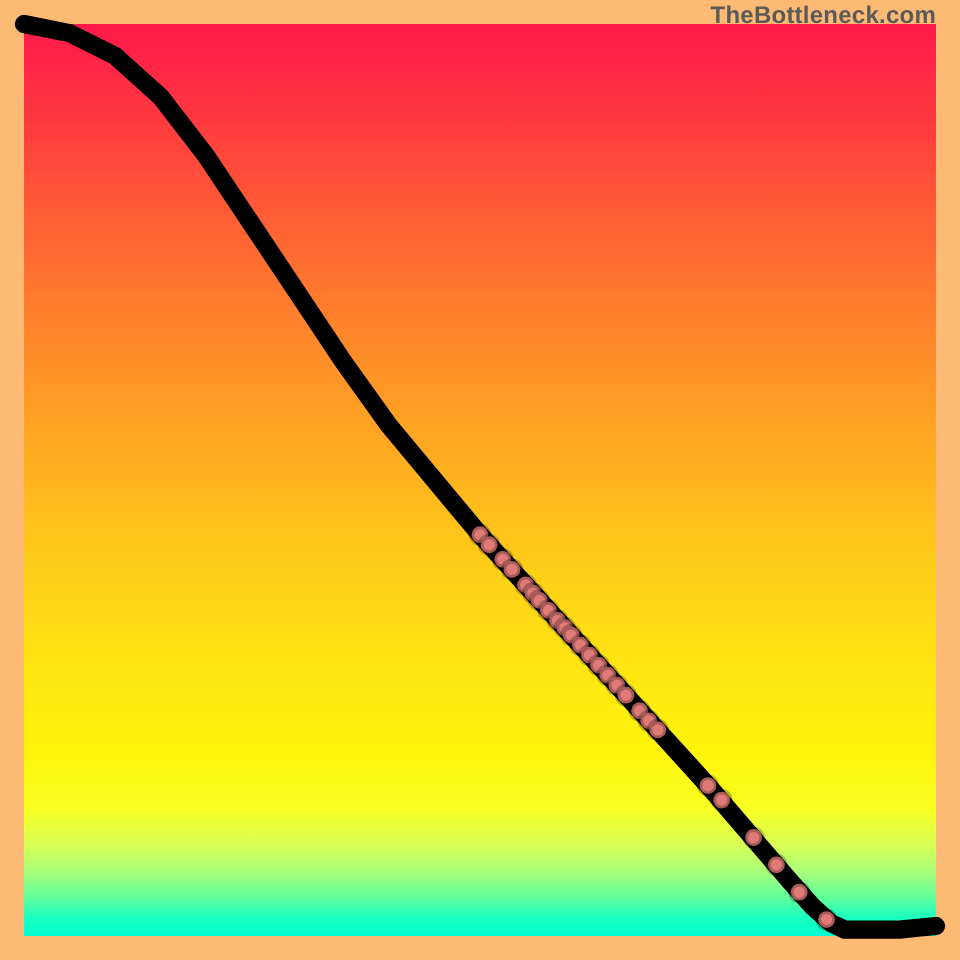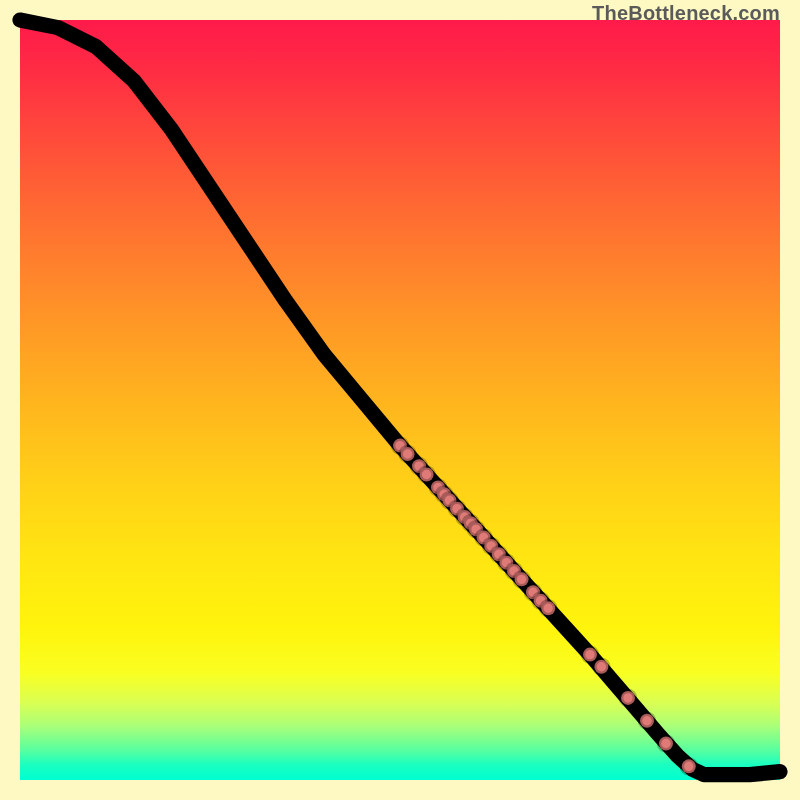--- a/index.html
+++ b/index.html
@@ -8,21 +8,21 @@
     width: 800px;
     height: 800px;
     overflow: hidden;
     background: #000;
     font-family: Arial, Helvetica, sans-serif;
   }
   .stage {
     position: relative;
     width: 800px;
     height: 800px;
-    background: #fef9c3;
+    background: #fdba74;
   }
   .plot {
     position: absolute;
     left: 20px;
     top: 20px;
     width: 760px;
     height: 760px;
     background: linear-gradient(to bottom,
       #ff1a4a 0%,
       #ff2a44 6%,

